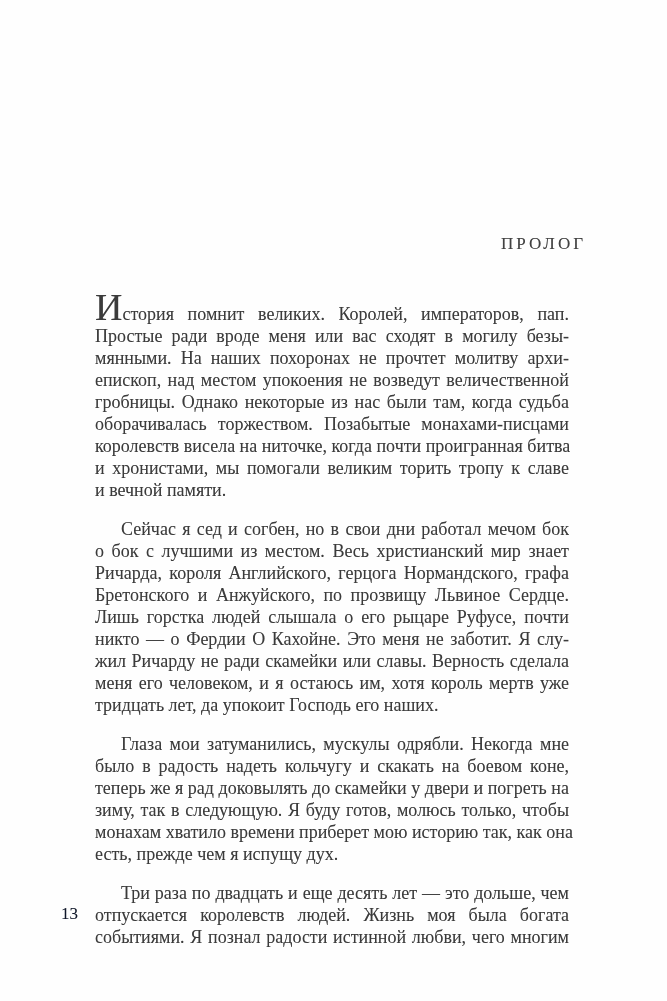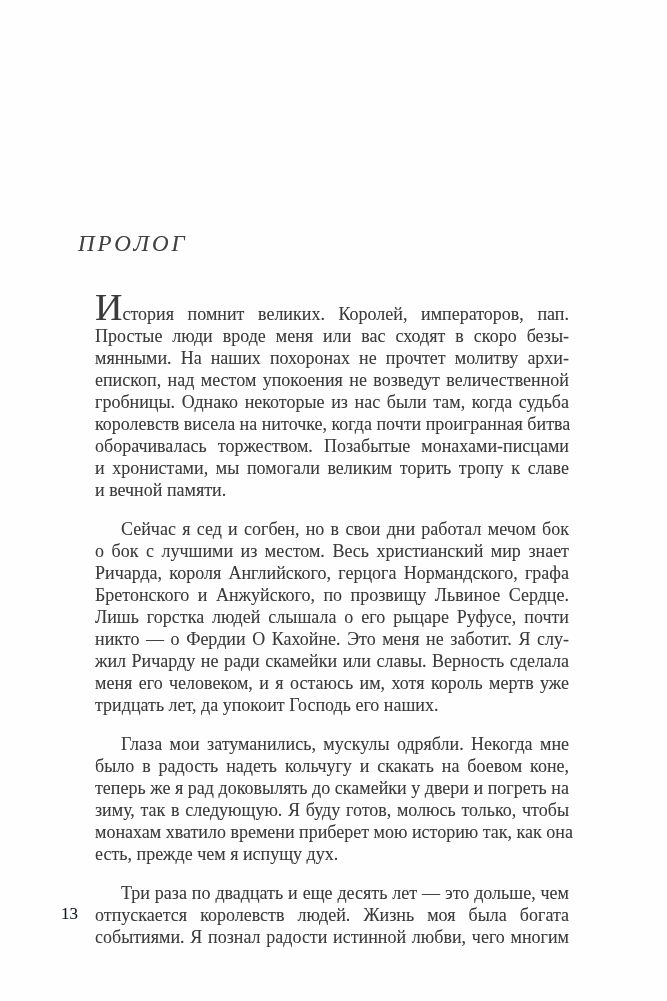--- a/index.html
+++ b/index.html
@@ -14,27 +14,26 @@
     background: #fefefe;
     overflow: hidden;
     font-family: "Liberation Serif", "DejaVu Serif", serif;
     color: #3b3b3b;
   }
   #chapter-title {
     position: absolute;
     top: 232px;
     left: 78px;
     width: 508px;
-    text-align: left;
-    font-size: 23px;
+    text-align: right;
+    font-size: 17px;
     line-height: 23px;
     letter-spacing: 3px;
     color: #424242;
     text-shadow: 0 0 0.6px rgba(66,66,66,0.35);
-    font-style: italic;
   }
   #body-text {
     position: absolute;
     top: 286px;
     left: 78px;
     width: 508px;
     font-size: 18px;
     line-height: 22px;
     text-shadow: 0 0 0.6px rgba(59,59,59,0.3);
   }
@@ -69,26 +68,26 @@
   }
 </style>
 </head>
 <body>
 
 <div id="page">
   <div id="chapter-title">ПРОЛОГ</div>
   <div id="body-text">
       <div class="para">
         <div class="line"><span class="dropcap">И</span>стория помнит великих. Королей, императоров, пап.</div>
-        <div class="line">Простые люди вроде меня или вас сходят в скоро безы-</div>
+        <div class="line">Простые ради вроде меня или вас сходят в могилу безы-</div>
         <div class="line">мянными. На наших похоронах не прочтет молитву архи-</div>
         <div class="line">епископ, над местом упокоения не возведут величественной</div>
         <div class="line">гробницы. Однако некоторые из нас были там, когда судьба</div>
+        <div class="line">оборачивалась торжеством. Позабытые монахами-писцами</div>
         <div class="line">королевств висела на ниточке, когда почти проигранная битва</div>
-        <div class="line">оборачивалась торжеством. Позабытые монахами-писцами</div>
         <div class="line">и хронистами, мы помогали великим торить тропу к славе</div>
         <div class="line endline">и вечной памяти.</div>
       </div>
       <div class="para">
         <div class="line indent">Сейчас я сед и согбен, но в свои дни работал мечом бок</div>
         <div class="line">о бок с лучшими из местом. Весь христианский мир знает</div>
         <div class="line">Ричарда, короля Английского, герцога Нормандского, графа</div>
         <div class="line">Бретонского и Анжуйского, по прозвищу Львиное Сердце.</div>
         <div class="line">Лишь горстка людей слышала о его рыцаре Руфусе, почти</div>
         <div class="line">никто — о Фердии О Кахойне. Это меня не заботит. Я слу-</div>

